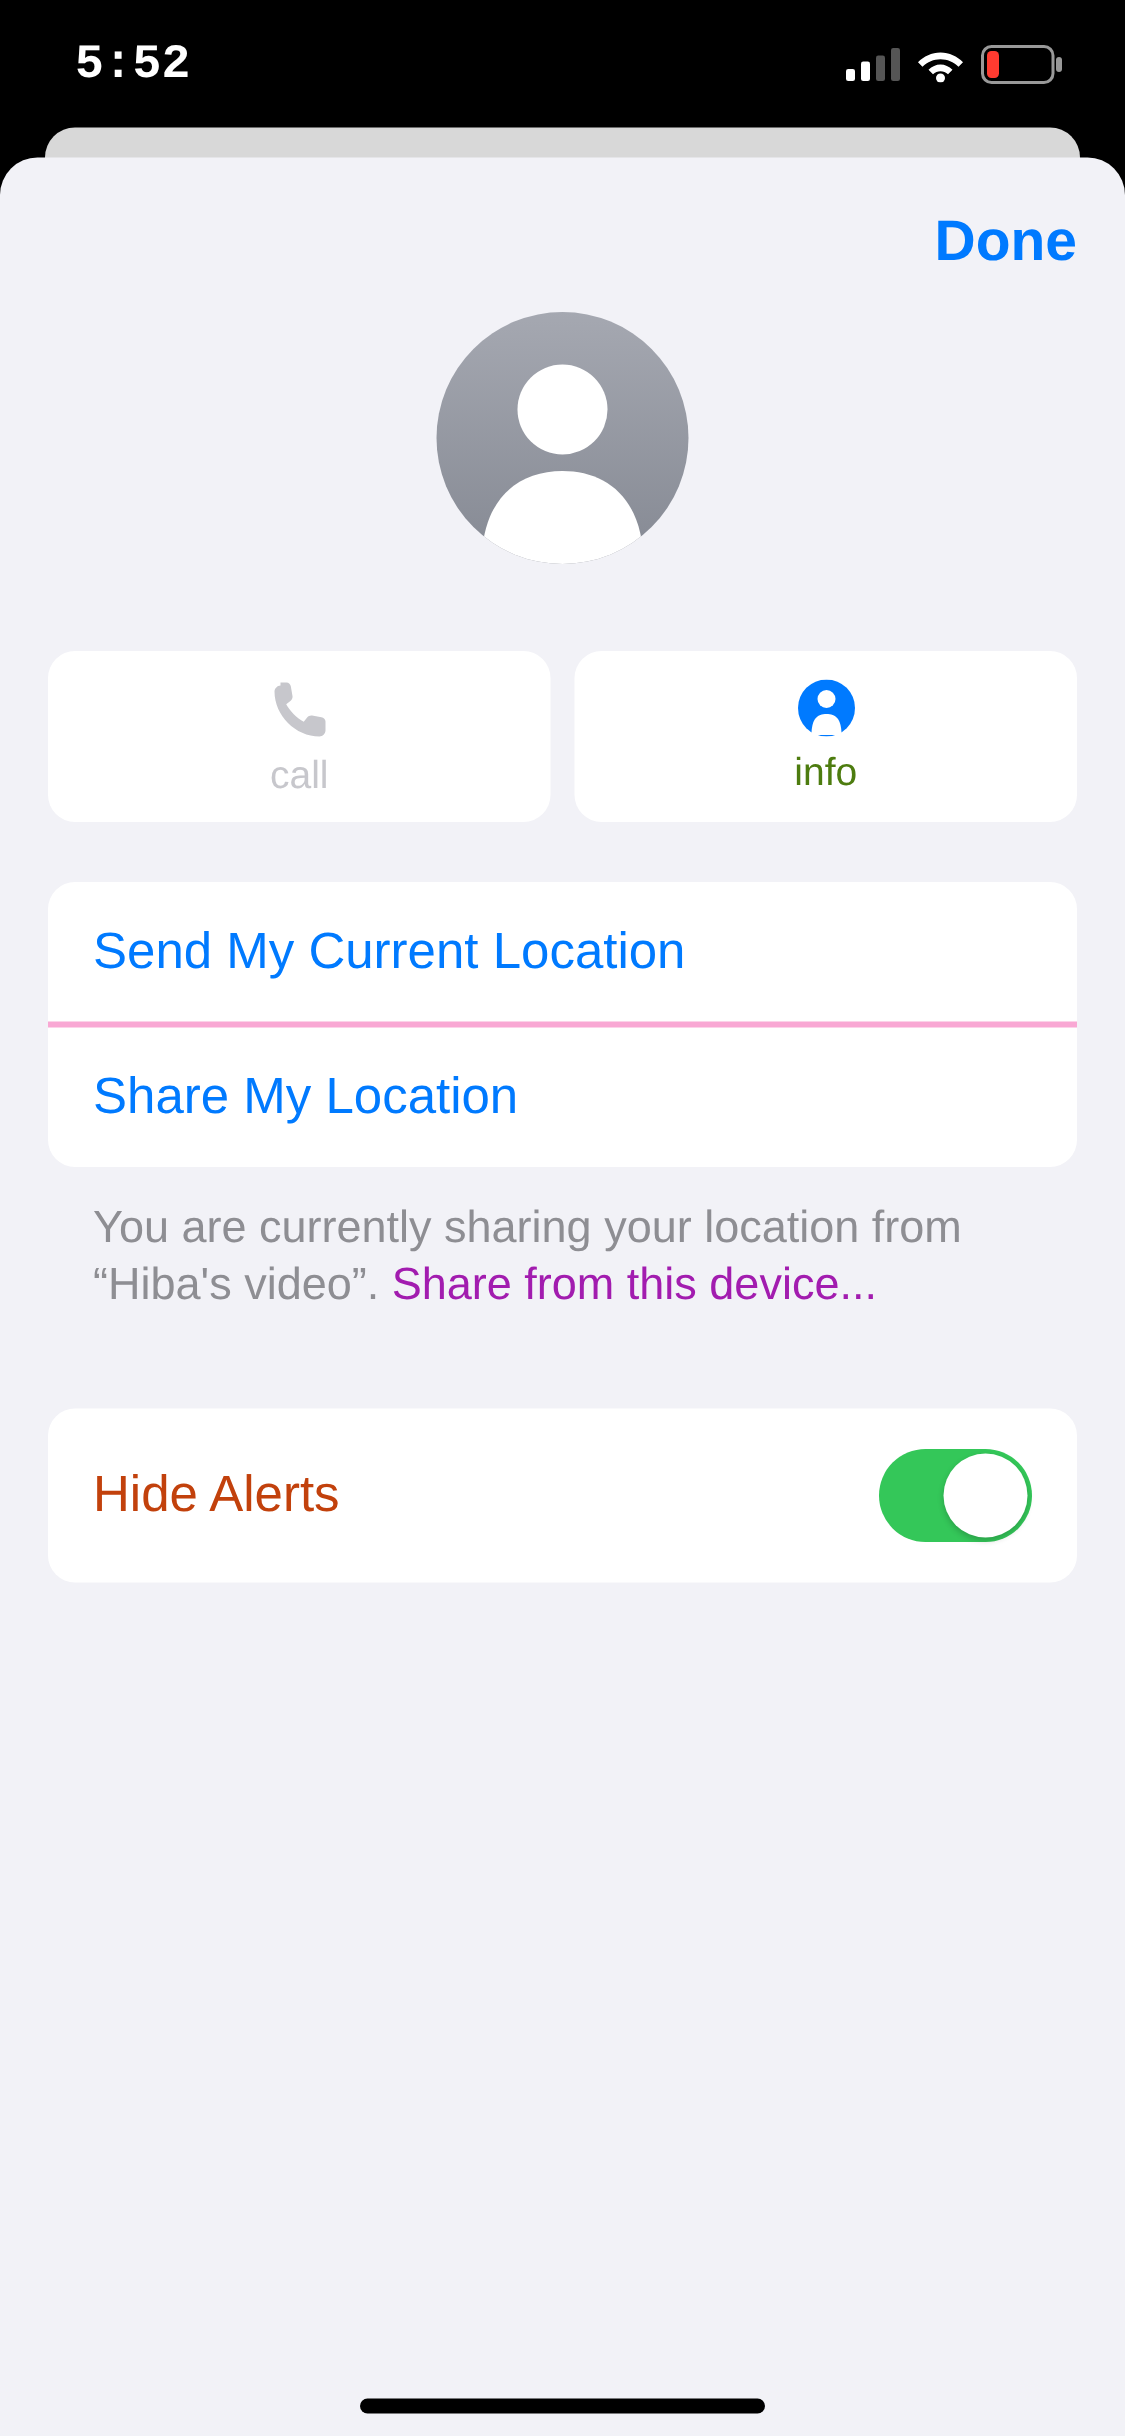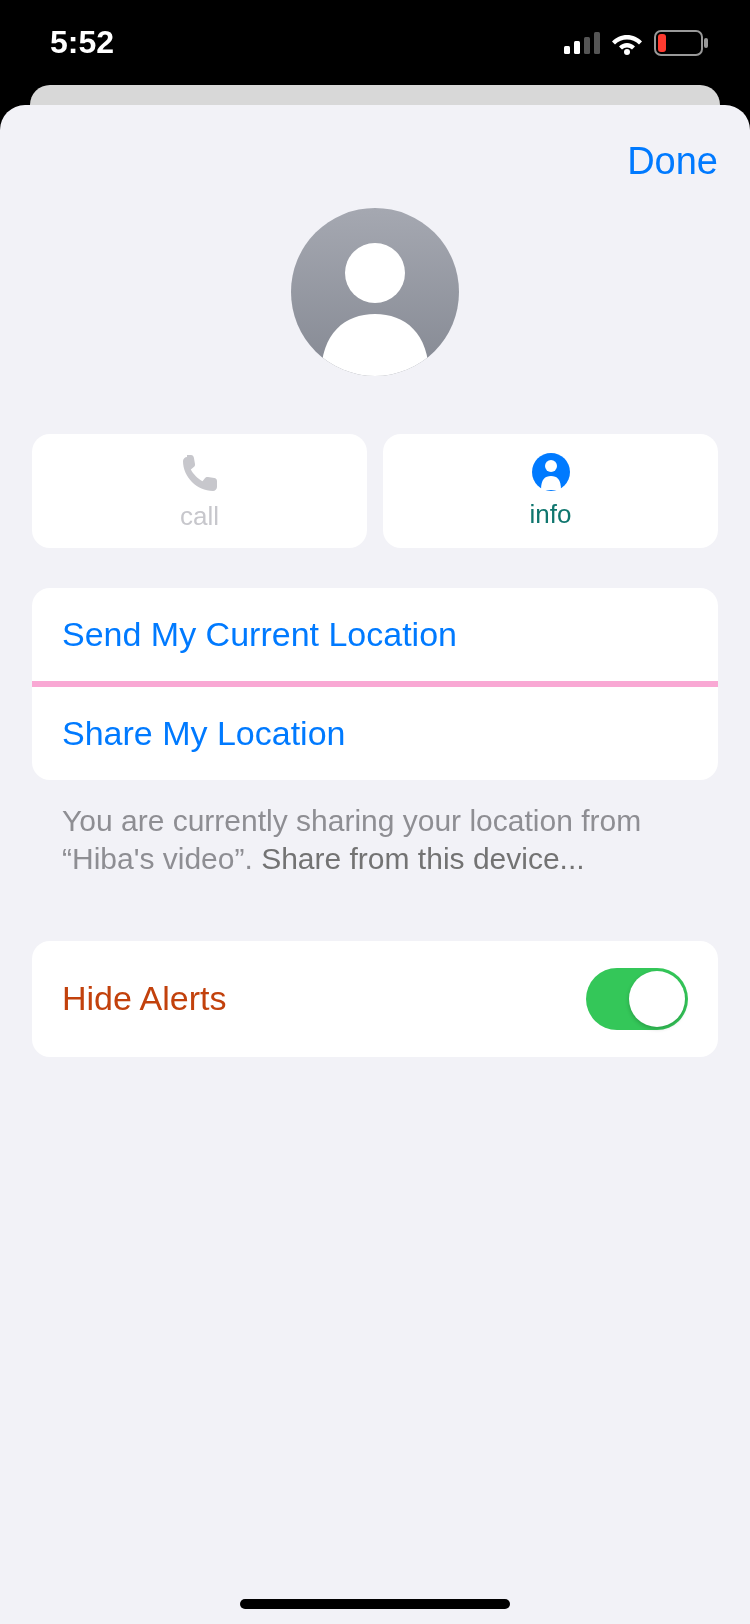--- a/index.html
+++ b/index.html
@@ -11,20 +11,21 @@
       overflow: hidden;
       position: relative;
     }
     .status-bar {
       height: 85px;
       display: flex;
       justify-content: space-between;
       align-items: center;
       padding: 0 40px 0 50px;
       color: #fff;
+      font-family: Liberation Mono, monospace;
     }
     .status-time {
       font-size: 32px;
       font-weight: 600;
     }
     .status-icons {
       display: flex;
       align-items: center;
       gap: 10px;
     }
@@ -49,21 +50,21 @@
       flex-direction: column;
     }
     .sheet-header {
       display: flex;
       justify-content: flex-end;
       padding: 35px 32px 10px 32px;
     }
     .done-btn {
       color: #007aff;
       font-size: 38px;
-      font-weight: 400;
+      font-weight: 700;
       background: none;
       border: none;
     }
     .avatar-wrap {
       display: flex;
       justify-content: center;
       padding-top: 15px;
     }
     .avatar {
       width: 168px;
@@ -90,46 +91,46 @@
       flex-direction: column;
       align-items: center;
       justify-content: center;
       gap: 8px;
     }
     .action-label {
       font-size: 26px;
     }
     .disabled { color: #c7c7cc; }
     .disabled svg { fill: #c7c7cc; }
-    .active { color: #0f766e; }
+    .active { color: #4d7c0f; }
     .list-group {
       background: #fff;
       border-radius: 18px;
       margin: 0 32px;
       overflow: hidden;
     }
     .list-row {
       padding: 27px 30px;
       font-size: 34px;
       color: #007aff;
       display: flex;
       align-items: center;
       justify-content: space-between;
     }
     .list-row.divider {
-      border-bottom: 6px solid #f9a8d4;
+      border-bottom: 4px solid #f9a8d4;
     }
     .footer-text {
       padding: 22px 62px 0;
       font-size: 30px;
       color: #8e8e93;
       line-height: 1.28;
     }
     .footer-text a {
-      color: #737373;
+      color: #a21caf;
       text-decoration: none;
     }
     .hide-alerts-group {
       margin-top: 62px;
     }
     .hide-alerts-label {
       color: #c2410c;
       font-size: 34px;
     }
     .switch {

